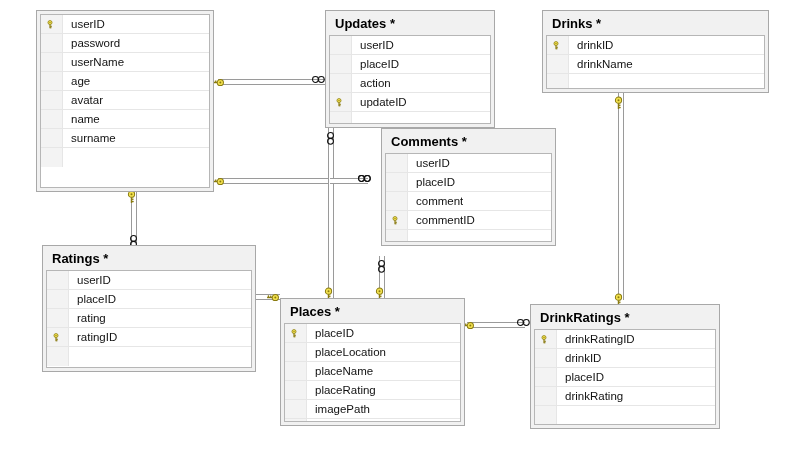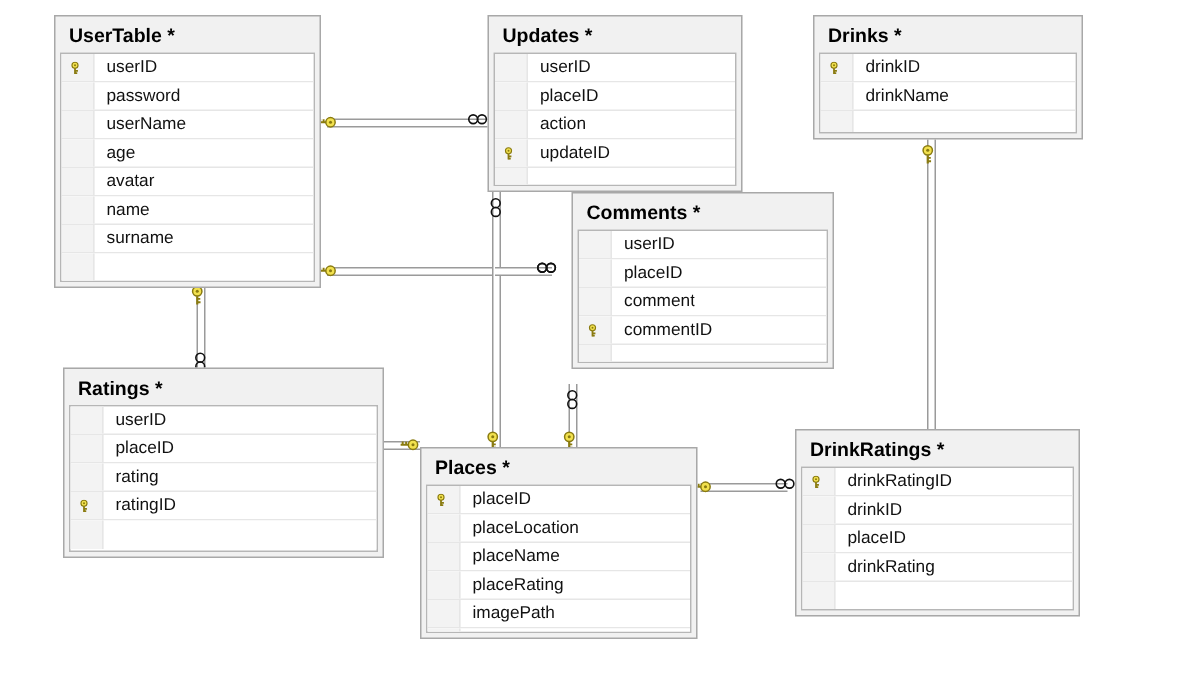--- a/index.html
+++ b/index.html
@@ -182,21 +182,20 @@
           <path d="M6 15 L6 9" stroke="#8a7b10" stroke-width="1.6"></path>
           <path d="M6 13.5 L8.4 13.5" stroke="#8a7b10" stroke-width="1.4"></path>
           <path d="M6 11 L8.2 11" stroke="#8a7b10" stroke-width="1.4"></path>
           <circle cx="6" cy="5.5" r="3.4" fill="#f2e14e" stroke="#8a7b10" stroke-width="1.1"></circle>
           <circle cx="6" cy="5.5" r="1.1" fill="#8a7b10"></circle>
         </svg></div>
     </div>
   <div id="tables">
       <div class="tbl" style="left: 36px; top: 10px; width: 178px; height: 182px;">
         <div class="tbl-inner">
-          <div class="tbl-title">UserTable *</div>
           <div class="grid">
             <div class="row">
               <div class="gutter">
                 <svg class="keyicon" viewBox="0 0 12 12" width="9" height="9">
                   <circle cx="4" cy="3.4" r="2.7" fill="#f2e14e" stroke="#8a7b10" stroke-width="1"></circle>
                   <circle cx="4" cy="3.4" r="0.9" fill="#8a7b10"></circle>
                   <path d="M4 6 L4 11" stroke="#8a7b10" stroke-width="1.6" fill="none"></path>
                   <path d="M4 8.3 L6.6 8.3" stroke="#8a7b10" stroke-width="1.4"></path>
                   <path d="M4 10.3 L6 10.3" stroke="#8a7b10" stroke-width="1.4"></path>
                 </svg>
@@ -262,21 +261,21 @@
               </div>
               <div class="cell">updateID</div>
             </div>
             <div class="row blank">
               <div class="gutter"></div>
               <div class="cell"></div>
             </div>
           </div>
         </div>
       </div>
-      <div class="tbl" style="left: 542px; top: 10px; width: 180px; height: 83px;">
+      <div class="tbl" style="left: 542px; top: 10px; width: 227px; height: 83px;">
         <div class="tbl-inner">
           <div class="tbl-title">Drinks *</div>
           <div class="grid">
             <div class="row">
               <div class="gutter">
                 <svg class="keyicon" viewBox="0 0 12 12" width="9" height="9">
                   <circle cx="4" cy="3.4" r="2.7" fill="#f2e14e" stroke="#8a7b10" stroke-width="1"></circle>
                   <circle cx="4" cy="3.4" r="0.9" fill="#8a7b10"></circle>
                   <path d="M4 6 L4 11" stroke="#8a7b10" stroke-width="1.6" fill="none"></path>
                   <path d="M4 8.3 L6.6 8.3" stroke="#8a7b10" stroke-width="1.4"></path>
@@ -398,21 +397,21 @@
               <div class="gutter"></div>
               <div class="cell">imagePath</div>
             </div>
             <div class="row blank">
               <div class="gutter"></div>
               <div class="cell"></div>
             </div>
           </div>
         </div>
       </div>
-      <div class="tbl" style="left: 530px; top: 286px; width: 190px; height: 125px;">
+      <div class="tbl" style="left: 530px; top: 304px; width: 190px; height: 125px;">
         <div class="tbl-inner">
           <div class="tbl-title">DrinkRatings *</div>
           <div class="grid">
             <div class="row">
               <div class="gutter">
                 <svg class="keyicon" viewBox="0 0 12 12" width="9" height="9">
                   <circle cx="4" cy="3.4" r="2.7" fill="#f2e14e" stroke="#8a7b10" stroke-width="1"></circle>
                   <circle cx="4" cy="3.4" r="0.9" fill="#8a7b10"></circle>
                   <path d="M4 6 L4 11" stroke="#8a7b10" stroke-width="1.6" fill="none"></path>
                   <path d="M4 8.3 L6.6 8.3" stroke="#8a7b10" stroke-width="1.4"></path>

